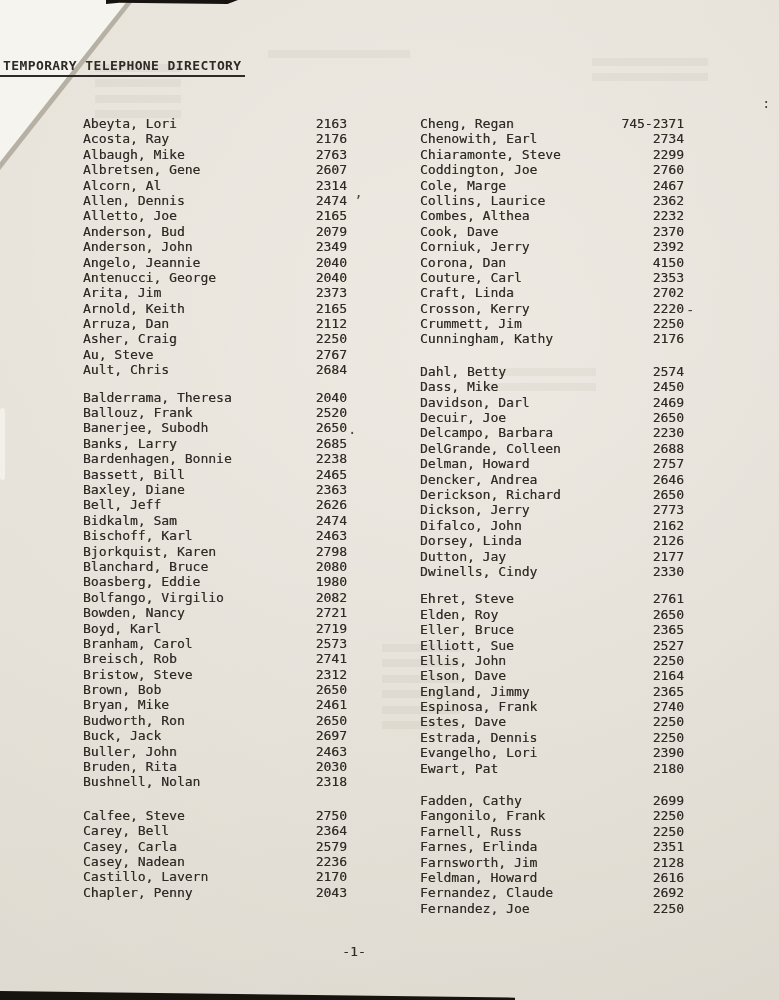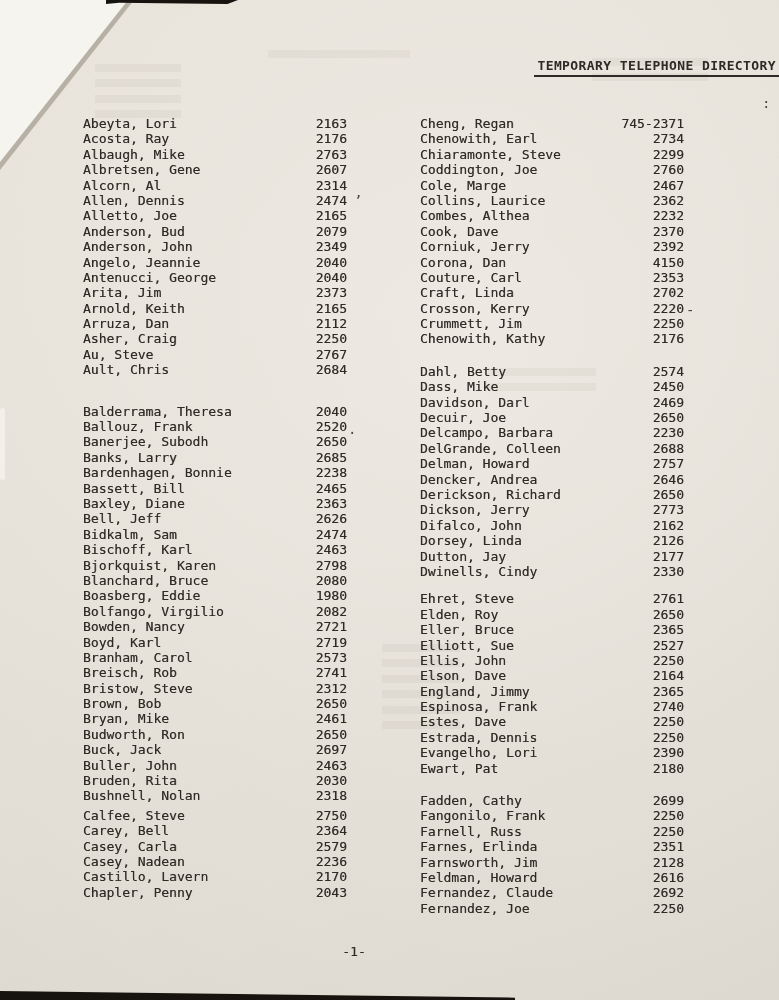--- a/index.html
+++ b/index.html
@@ -44,39 +44,39 @@
     position:absolute;filter:blur(0.7px);opacity:0.55;pointer-events:none;
     background:repeating-linear-gradient(to bottom,
       rgba(128,120,103,0.14) 0 8px, rgba(128,120,103,0) 8px 15.4px);
   }
   .speck{
     position:absolute;font-size:14px;color:var(--ink,#2e2b26);
     line-height:10px;opacity:0.85;
   }
   
   .page-title{
-    position:absolute;top:58px;left:0;width:100%;text-align:right;
+    position:absolute;top:58px;left:0;width:100%;text-align:left;
     font-size:13px;font-weight:bold;letter-spacing:0.4px;color:var(--ink,#2e2b26);
   }
   .page-title .underline{
     border-bottom:2px solid var(--ink,#2e2b26);
     padding:0 3px 2px 3px;
   }
   .col{position:absolute;top:116px;width:264px;}
   .col-left{left:83px;}
   .col-right{left:420px;}
   .row{
     display:flex;justify-content:space-between;
     height:15.4px;line-height:15.4px;font-size:13px;
     color:var(--ink,#2e2b26);
     text-shadow:0.3px 0 0 rgba(46,43,38,0.55);
     white-space:nowrap;
   }
-  .col-left .group:nth-child(2){margin-top:26px;}
-  .col-left .group:nth-child(3){margin-top:4px;}
+  .col-left .group:nth-child(2){margin-top:12px;}
+  .col-left .group:nth-child(3){margin-top:18px;}
   .col-right .group:nth-child(2){margin-top:17px;text-align:right;}
   .col-right .group:nth-child(3){margin-top:12px;}
   .col-right .group:nth-child(4){margin-top:17px;}
   .page-number{
     position:absolute;top:944px;left:0;width:708px;text-align:center;
     font-size:13px;color:var(--ink,#2e2b26);
     text-shadow:0.3px 0 0 rgba(46,43,38,0.55);
   }
 </style>
 </head>
@@ -356,21 +356,21 @@
         </div>
         <div class="row">
           <span>Crosson, Kerry</span>
           <span>2220</span>
         </div>
         <div class="row">
           <span>Crummett, Jim</span>
           <span>2250</span>
         </div>
         <div class="row">
-          <span>Chenowith, Kathy</span>
+          <span>Cunningham, Kathy</span>
           <span>2176</span>
         </div>
       </div>
       <div class="group">
         <div class="row">
           <span>Dahl, Betty</span>
           <span>2574</span>
         </div>
         <div class="row">
           <span>Dass, Mike</span>

